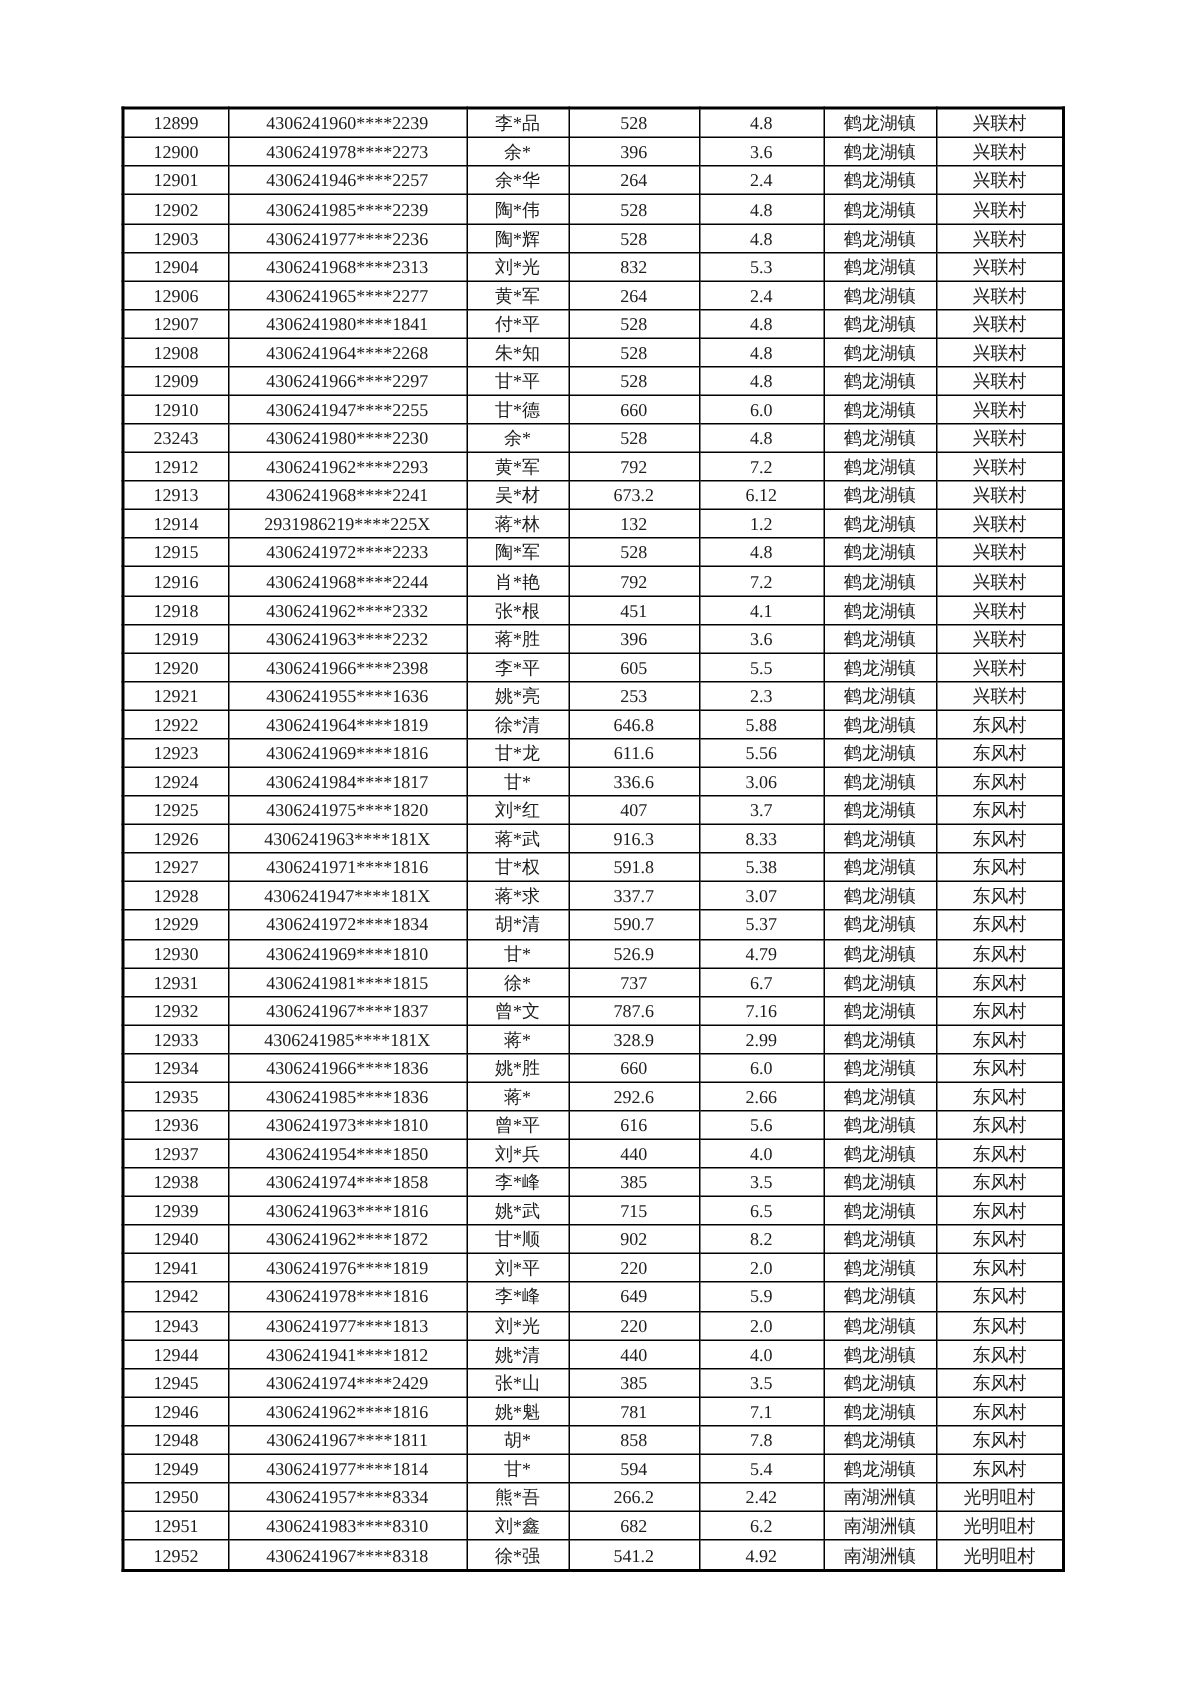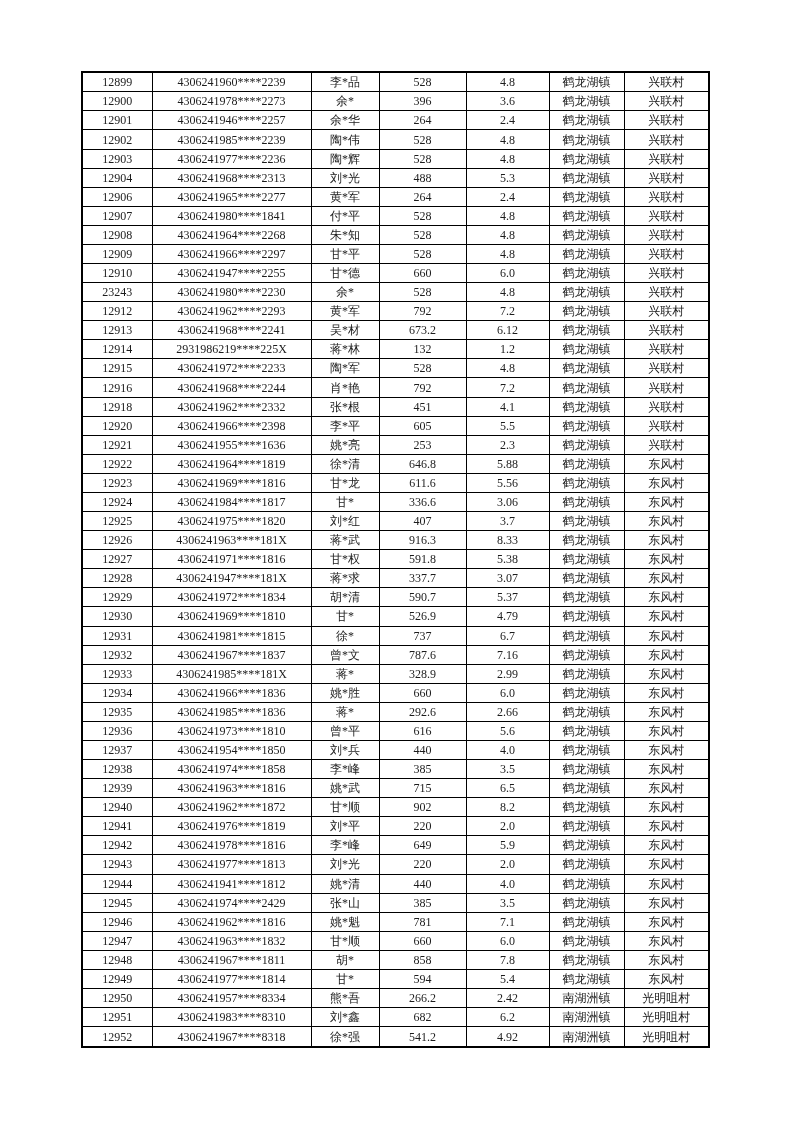--- a/index.html
+++ b/index.html
@@ -94,21 +94,21 @@
           <td>陶*辉</td>
           <td>528</td>
           <td>4.8</td>
           <td>鹤龙湖镇</td>
           <td>兴联村</td>
         </tr>
         <tr>
           <td>12904</td>
           <td>4306241968****2313</td>
           <td>刘*光</td>
-          <td>488</td>
+          <td>832</td>
           <td>5.3</td>
           <td>鹤龙湖镇</td>
           <td>兴联村</td>
         </tr>
         <tr>
           <td>12906</td>
           <td>4306241965****2277</td>
           <td>黄*军</td>
           <td>264</td>
           <td>2.4</td>
@@ -208,20 +208,29 @@
         <tr>
           <td>12918</td>
           <td>4306241962****2332</td>
           <td>张*根</td>
           <td>451</td>
           <td>4.1</td>
           <td>鹤龙湖镇</td>
           <td>兴联村</td>
         </tr>
         <tr>
+          <td>12919</td>
+          <td>4306241963****2232</td>
+          <td>蒋*胜</td>
+          <td>396</td>
+          <td>3.6</td>
+          <td>鹤龙湖镇</td>
+          <td>兴联村</td>
+        </tr>
+        <tr>
           <td>12920</td>
           <td>4306241966****2398</td>
           <td>李*平</td>
           <td>605</td>
           <td>5.5</td>
           <td>鹤龙湖镇</td>
           <td>兴联村</td>
         </tr>
         <tr>
           <td>12921</td>
@@ -447,29 +456,20 @@
           <td>3.5</td>
           <td>鹤龙湖镇</td>
           <td>东风村</td>
         </tr>
         <tr>
           <td>12946</td>
           <td>4306241962****1816</td>
           <td>姚*魁</td>
           <td>781</td>
           <td>7.1</td>
-          <td>鹤龙湖镇</td>
-          <td>东风村</td>
-        </tr>
-        <tr>
-          <td>12947</td>
-          <td>4306241963****1832</td>
-          <td>甘*顺</td>
-          <td>660</td>
-          <td>6.0</td>
           <td>鹤龙湖镇</td>
           <td>东风村</td>
         </tr>
         <tr>
           <td>12948</td>
           <td>4306241967****1811</td>
           <td>胡*</td>
           <td>858</td>
           <td>7.8</td>
           <td>鹤龙湖镇</td>

